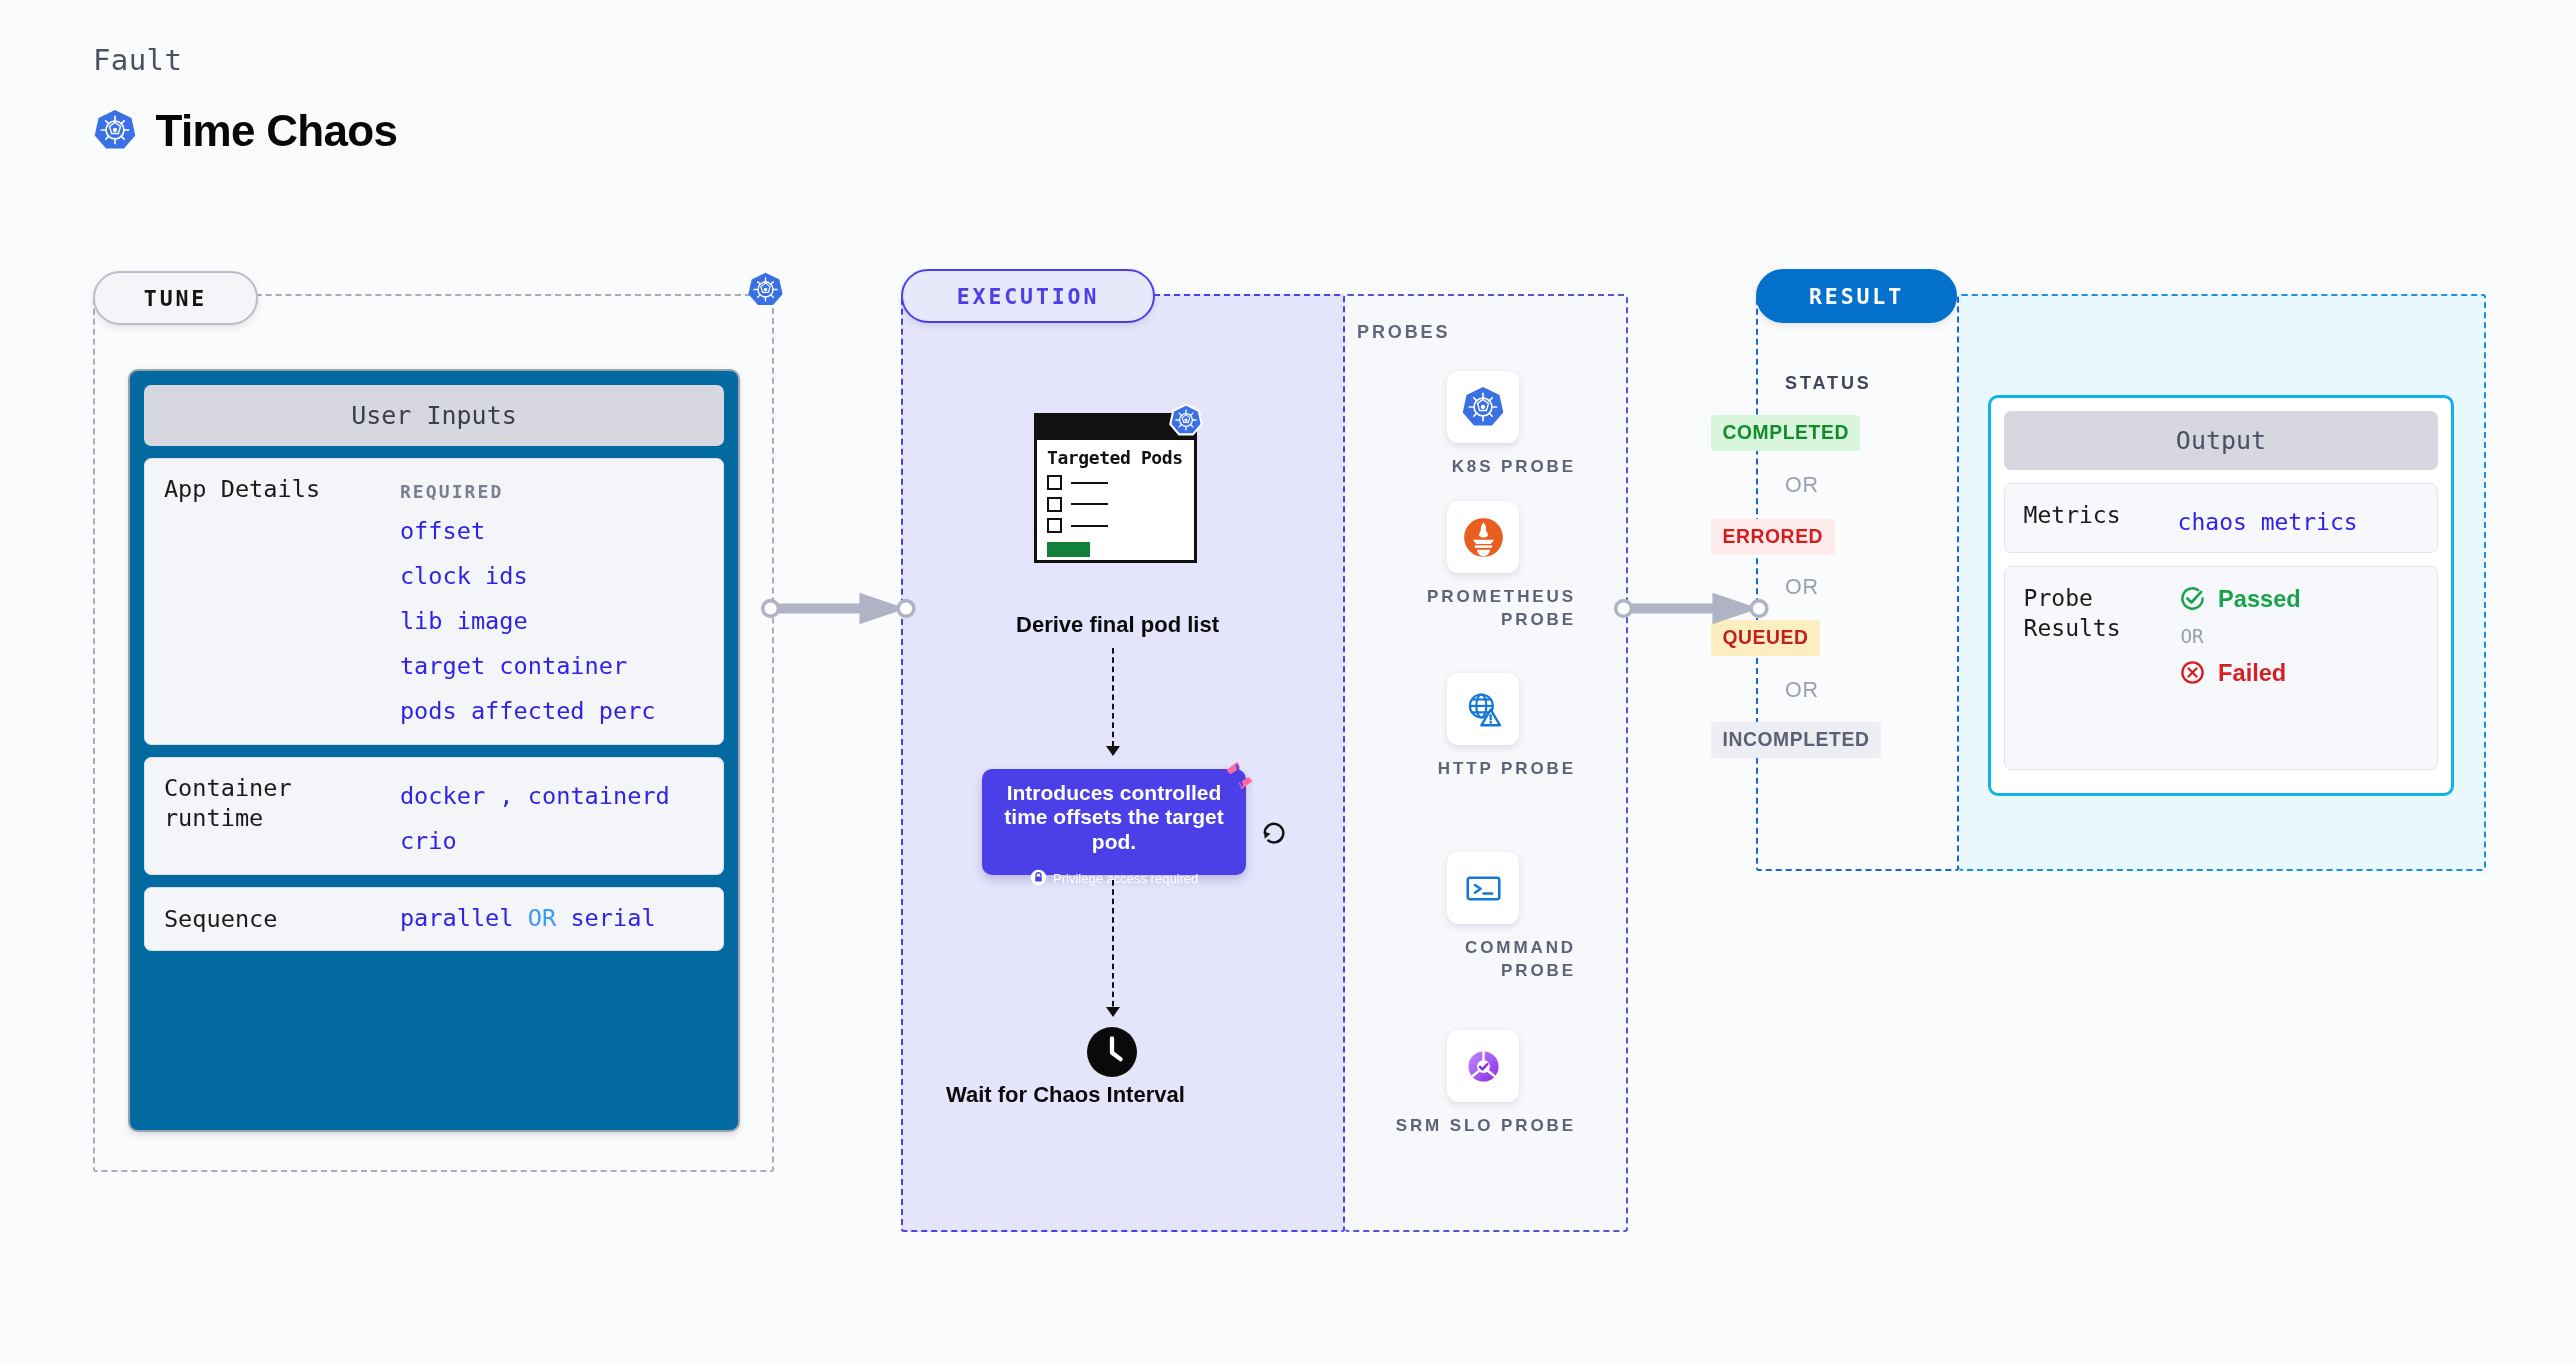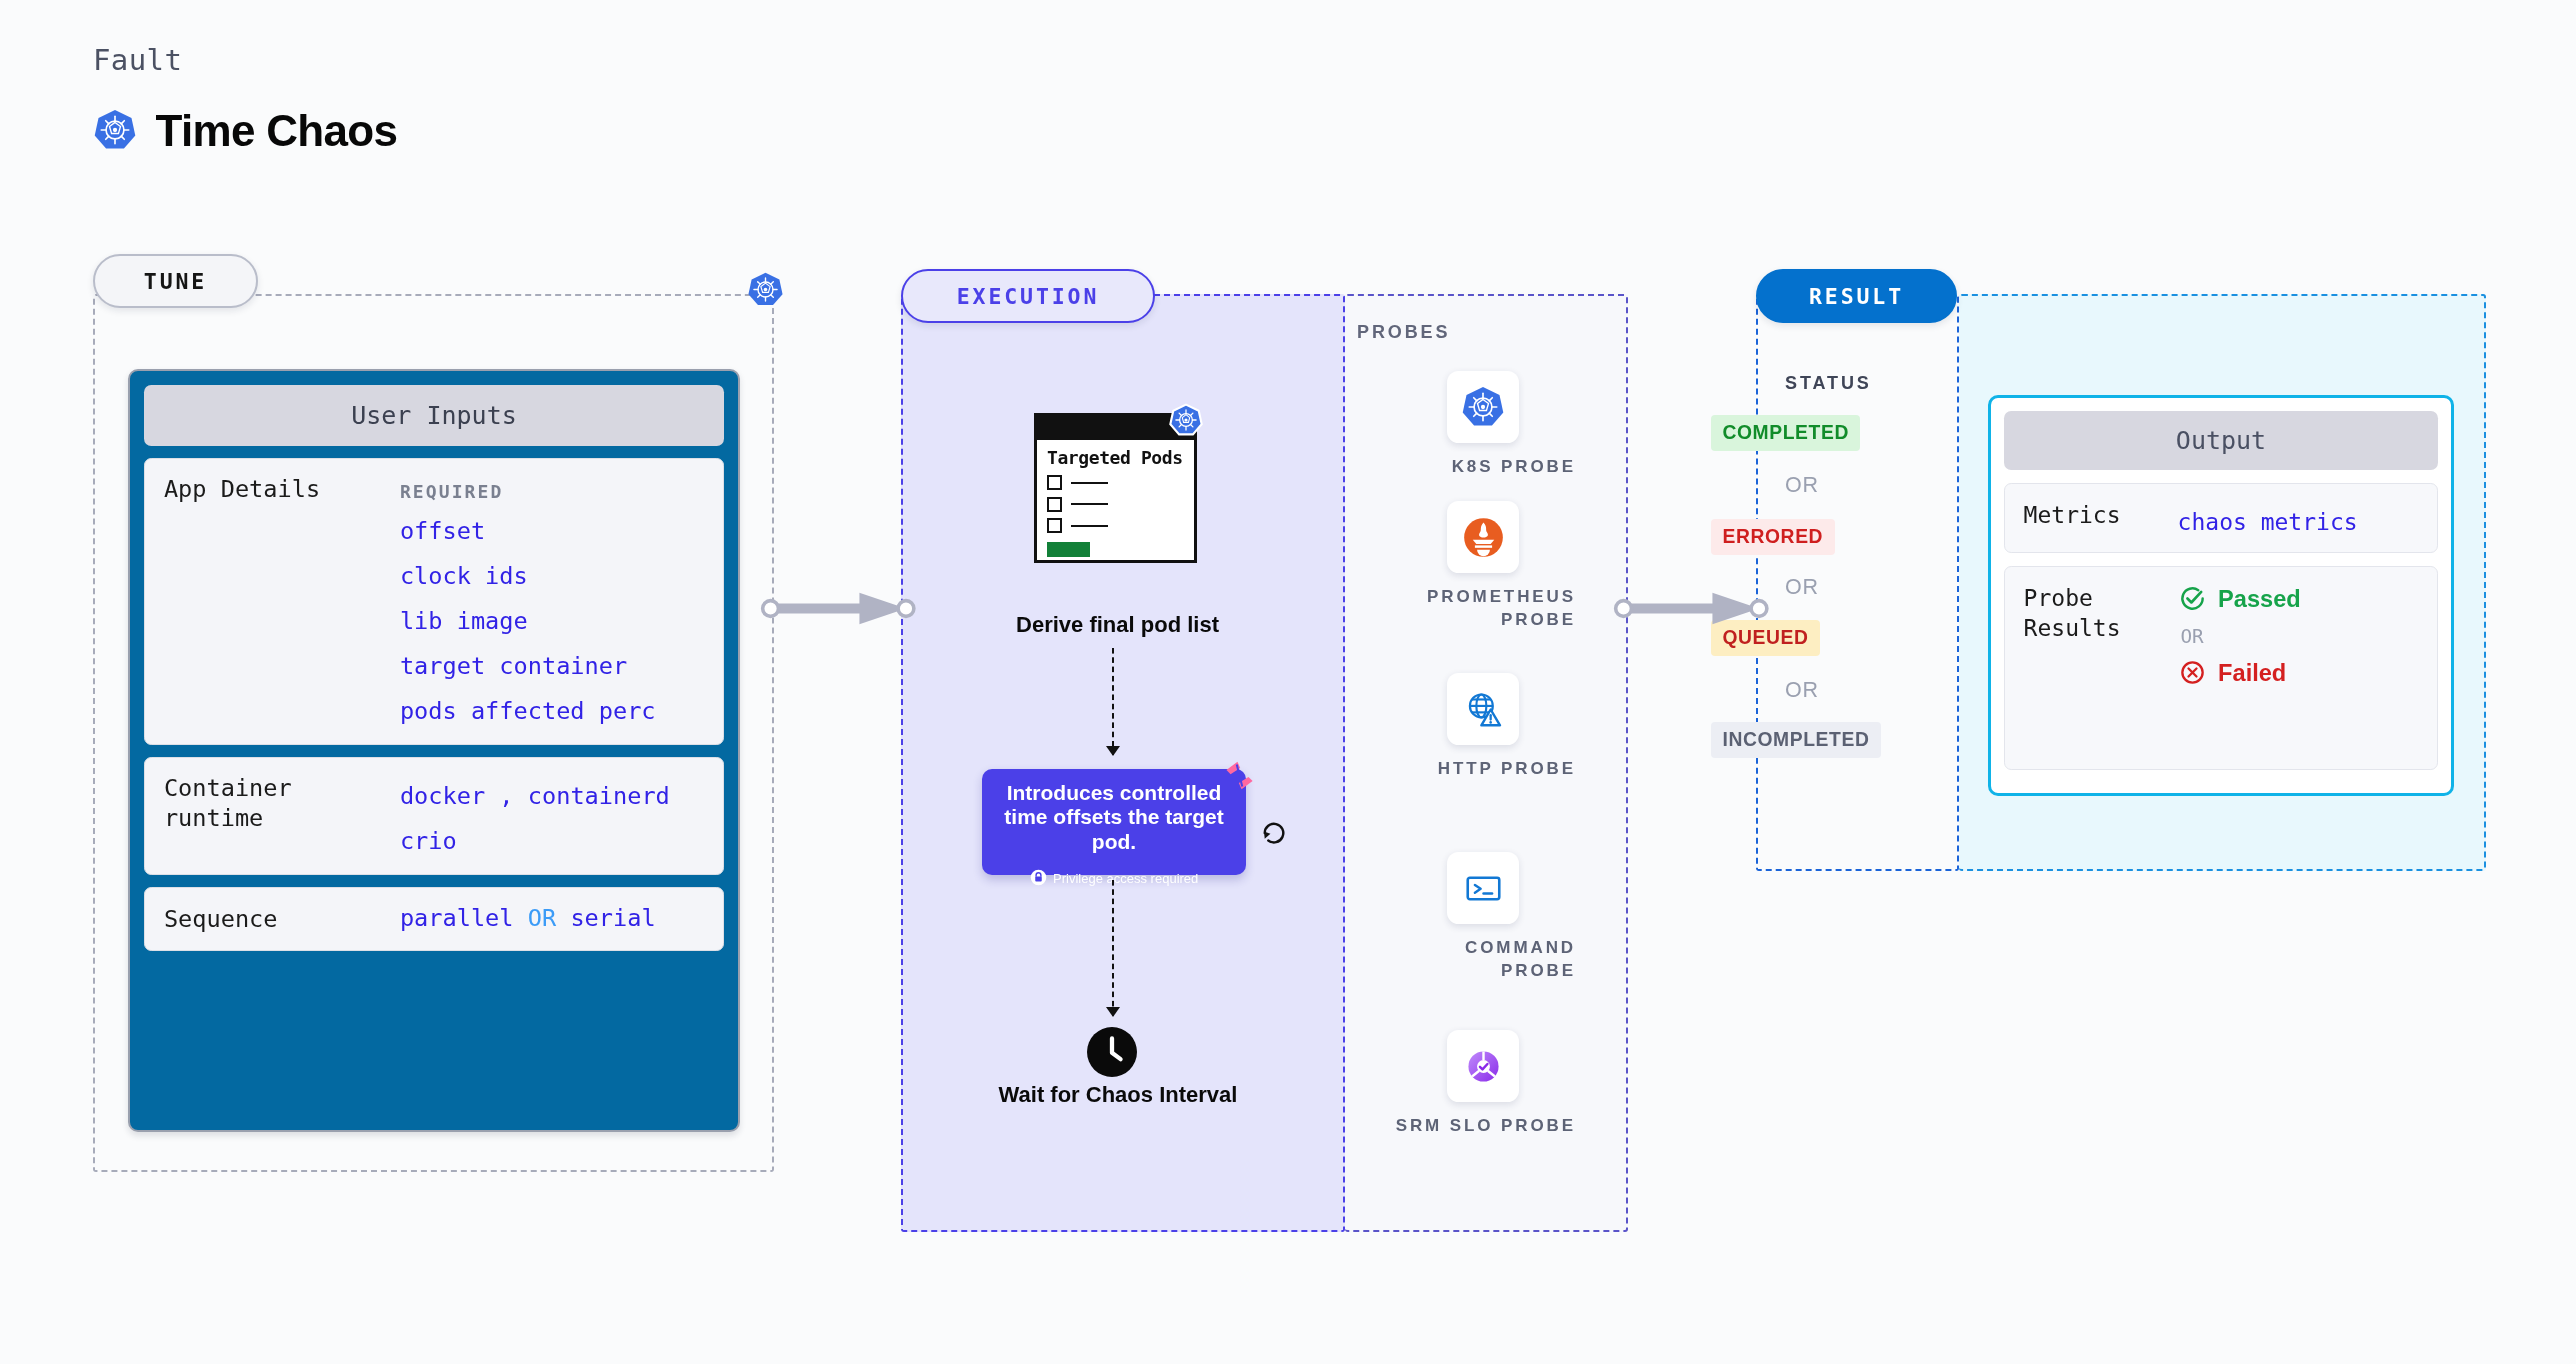--- a/index.html
+++ b/index.html
@@ -20,21 +20,21 @@
   #page-title { font-size: 44px; font-weight: 700; color: #080808; letter-spacing: -0.7px; }
 
   
   .pill {
     position: absolute; display: flex; align-items: center; justify-content: center;
     border-radius: 716px; font-family: "DejaVu Sans Mono", monospace;
     font-weight: 700; letter-spacing: 2.9px; z-index: 30;
     box-shadow: 0 2.9px 7.2px rgba(20,25,60,.10);
   }
   #pill-tune {
-    left: 93px; top: 254px; width: 165px; height: 54px;
+    left: 93px; top: 271px; width: 165px; height: 54px;
     background: #f4f5f8; border: 2.1px solid #b9bdca; color: #151515; font-size: 21.5px;
   }
   #pill-execution {
     left: 901px; top: 269px; width: 254px; height: 54px;
     background: #e8e8fb; border: 2.1px solid #4b40e8; color: #4b40e8; font-size: 21.5px;
   }
   #pill-result {
     left: 1756px; top: 269px; width: 201px; height: 54px;
     background: #0471cd; border: 2.1px solid #0471cd; color: #ffffff; font-size: 21.5px;
   }
@@ -138,21 +138,21 @@
   }
   #privilege-row {
     display: flex; align-items: center; justify-content: center; gap: 6.4px; margin-top: 14px;
   }
   #privilege-text { color: #ffffff; font-size: 13px; }
   #harness-badge { position: absolute; right: -10px; top: -10px; }
   #refresh-icon { position: absolute; left: 1259px; top: 818px; }
 
   #clock-icon { position: absolute; left: 1087px; top: 1027px; }
   #wait-label {
-    position: absolute; left: 946px; top: 1082px; width: 344px; text-align: center;
+    position: absolute; left: 946px; top: 1082px; width: 344px; 
     font-size: 22px; font-weight: 700; color: #0a0a0a; line-height: 1.2;
   }
 
   
   #probes-heading {
     position: absolute; left: 1357px; top: 322px;
     font-size: 18px; letter-spacing: 2.9px; color: #61667a; font-weight: 600;
   }
   .probe { position: absolute; width: 186px; text-align: right; left: 1390px; }
   .probe-tile {

